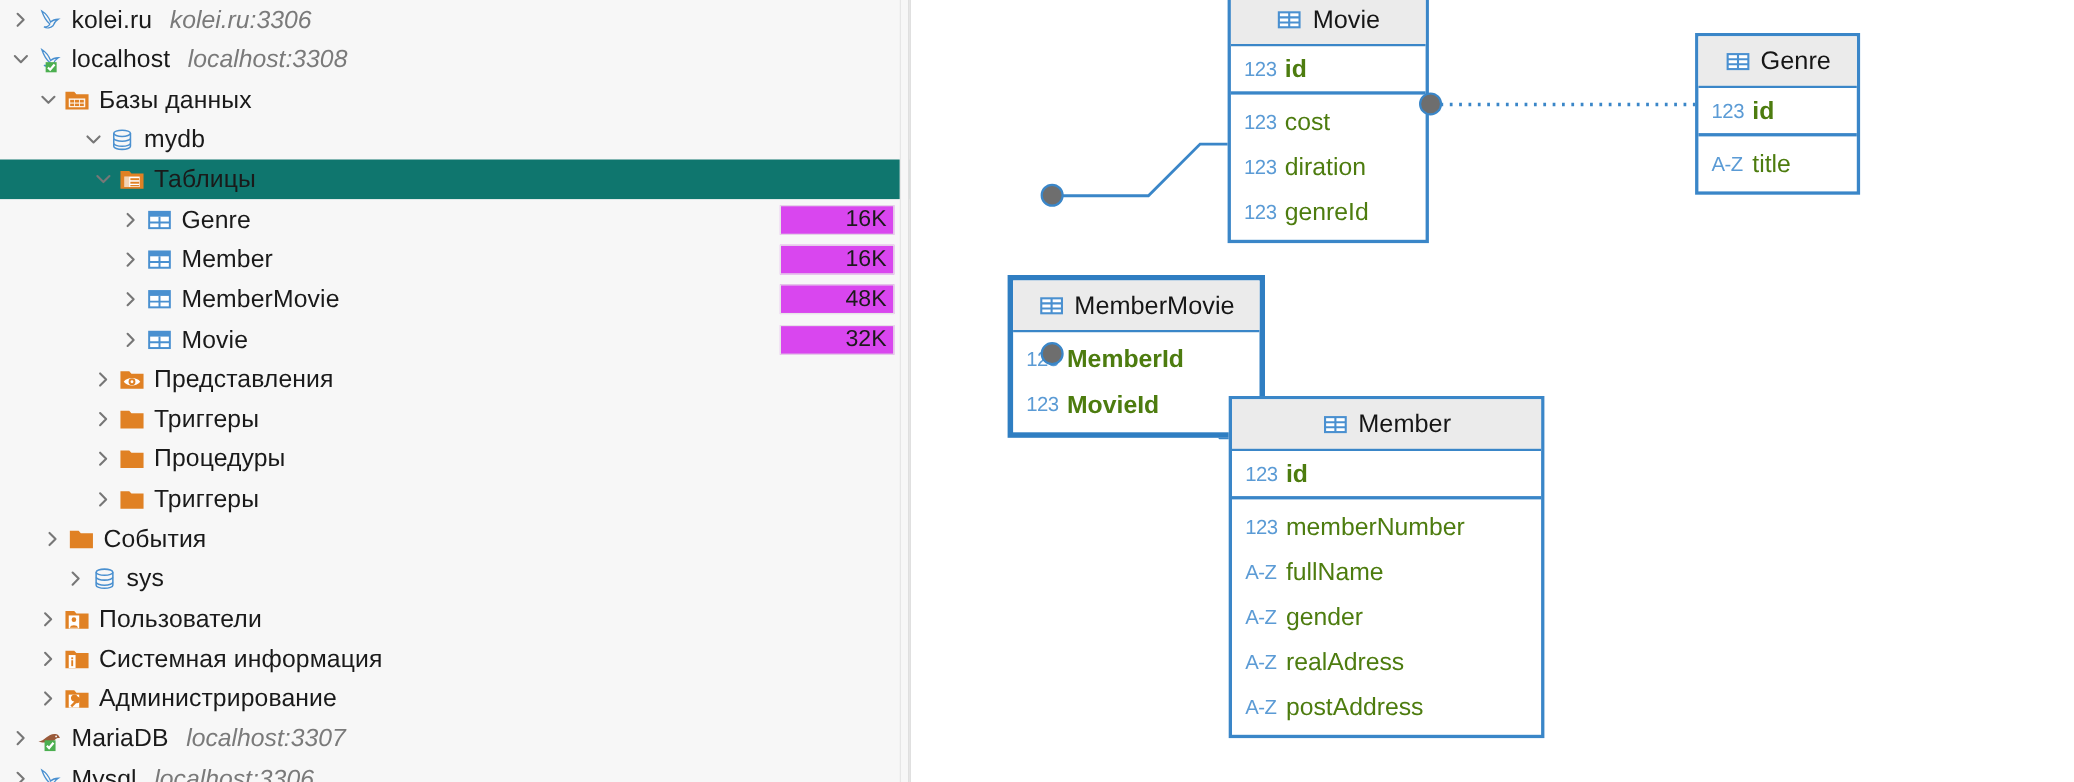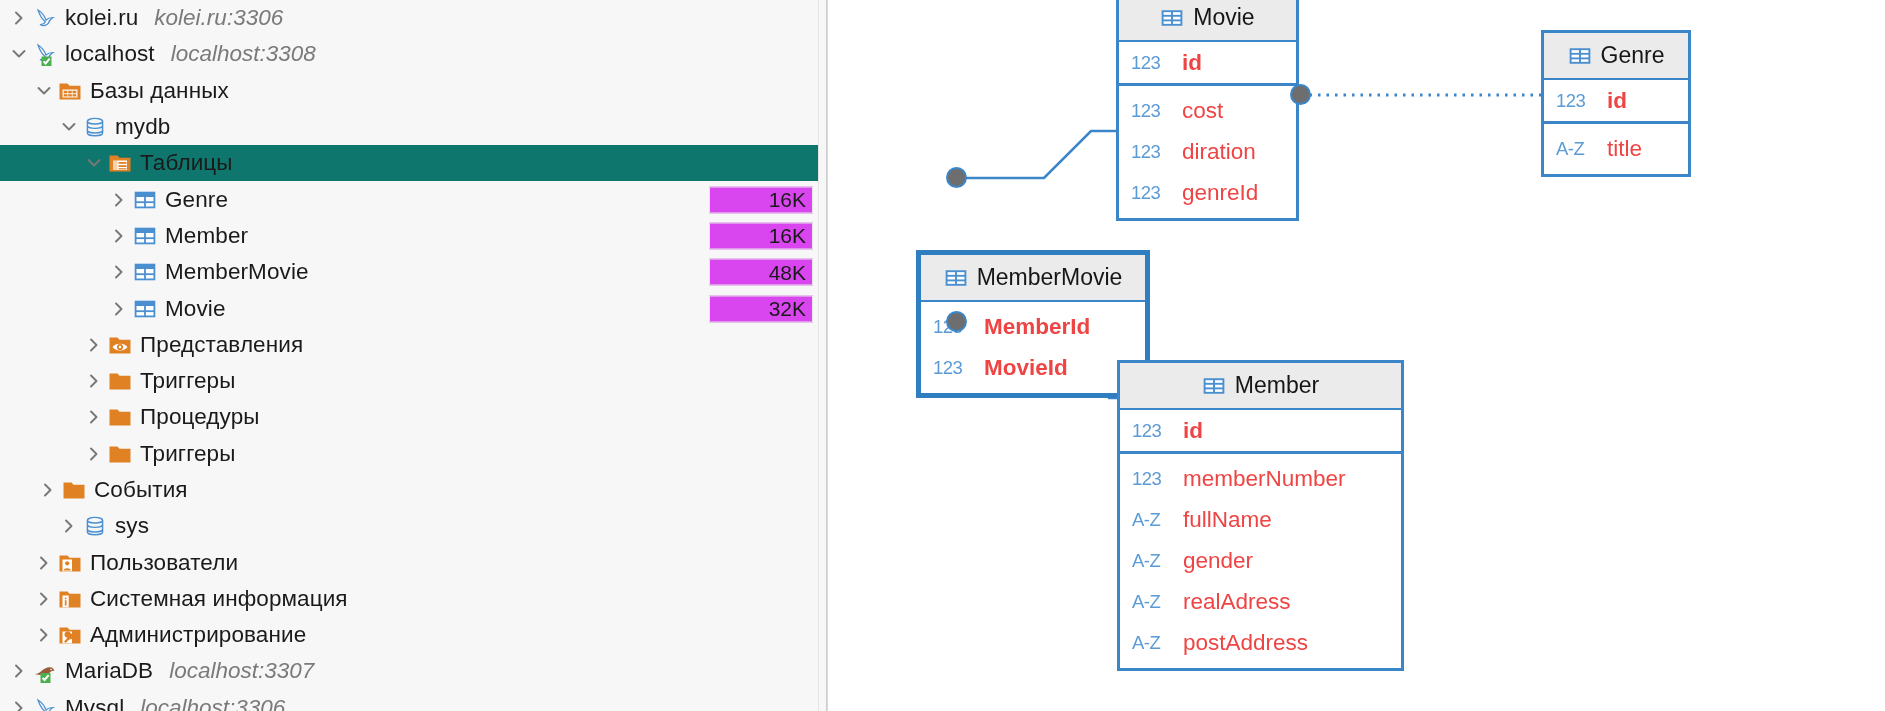--- a/index.html
+++ b/index.html
@@ -121,36 +121,36 @@
   .er-title {
     font-size: 23px;
     color: #161616;
   }
   .er-pk-section { border-bottom: 3px solid #3a86c8; }
   .er-col {
     height: 41px;
     display: flex;
     align-items: center;
     padding: 0 14px 0 12px;
-    gap: 18px;
+    gap: 4px;
     white-space: nowrap;
   }
   .er-col .type-tag {
     font-size: 18.5px;
     color: #5b9bd5;
     width: 33px;
     flex: 0 0 33px;
     letter-spacing: -0.5px;
   }
   .er-col .type-tag.clock {
     display: flex; align-items: center;
   }
   .er-col .col-name {
     font-size: 22.5px;
-    color: #ef4444;
+    color: #4d7c0f;
   }
   .er-col.pk .col-name { font-weight: bold; }
 
   .grip {
     position: absolute;
     width: 21px; height: 21px;
     border-radius: 50%;
     background: #6e6e6e;
     border: 2.5px solid #3a86c8;
     z-index: 6;
@@ -206,21 +206,21 @@
               <rect x="5.8" y="11.8" width="3.6" height="2.4" fill="#e08124"></rect>
               <rect x="10.2" y="11.8" width="3.6" height="2.4" fill="#e08124"></rect>
               <rect x="14.6" y="11.8" width="3.6" height="2.4" fill="#e08124"></rect>
               <rect x="5.8" y="15.2" width="3.6" height="2.2" fill="#e08124"></rect>
               <rect x="10.2" y="15.2" width="3.6" height="2.2" fill="#e08124"></rect>
               <rect x="14.6" y="15.2" width="3.6" height="2.2" fill="#e08124"></rect>
             </svg>
           </span>
           <span class="node-label">Базы данных</span>
         </div>
-        <div class="tree-row" style="padding-left: 56px;">
+        <div class="tree-row" style="padding-left: 72px;">
           <span class="twisty">
             <svg width="16" height="16" viewBox="0 0 16 16">
               <path d="M2.5 5 L8 10.5 L13.5 5" fill="none" stroke="#777" stroke-width="1.9" stroke-linecap="round" stroke-linejoin="round"></path>
             </svg>
           </span>
           <span class="icon-wrap">
             <svg width="24" height="24" viewBox="0 0 24 24" xmlns="http://www.w3.org/2000/svg">
               <ellipse cx="12" cy="6.2" rx="7.6" ry="2.8" fill="none" stroke="#4a90d0" stroke-width="1.4"></ellipse>
               <path d="M4.4 6.2 v4.4 a7.6 2.8 0 0 0 15.2 0 v-4.4" fill="none" stroke="#4a90d0" stroke-width="1.4"></path>
               <path d="M4.4 10.8 v4.4 a7.6 2.8 0 0 0 15.2 0 v-4.4" fill="none" stroke="#4a90d0" stroke-width="1.4"></path>

